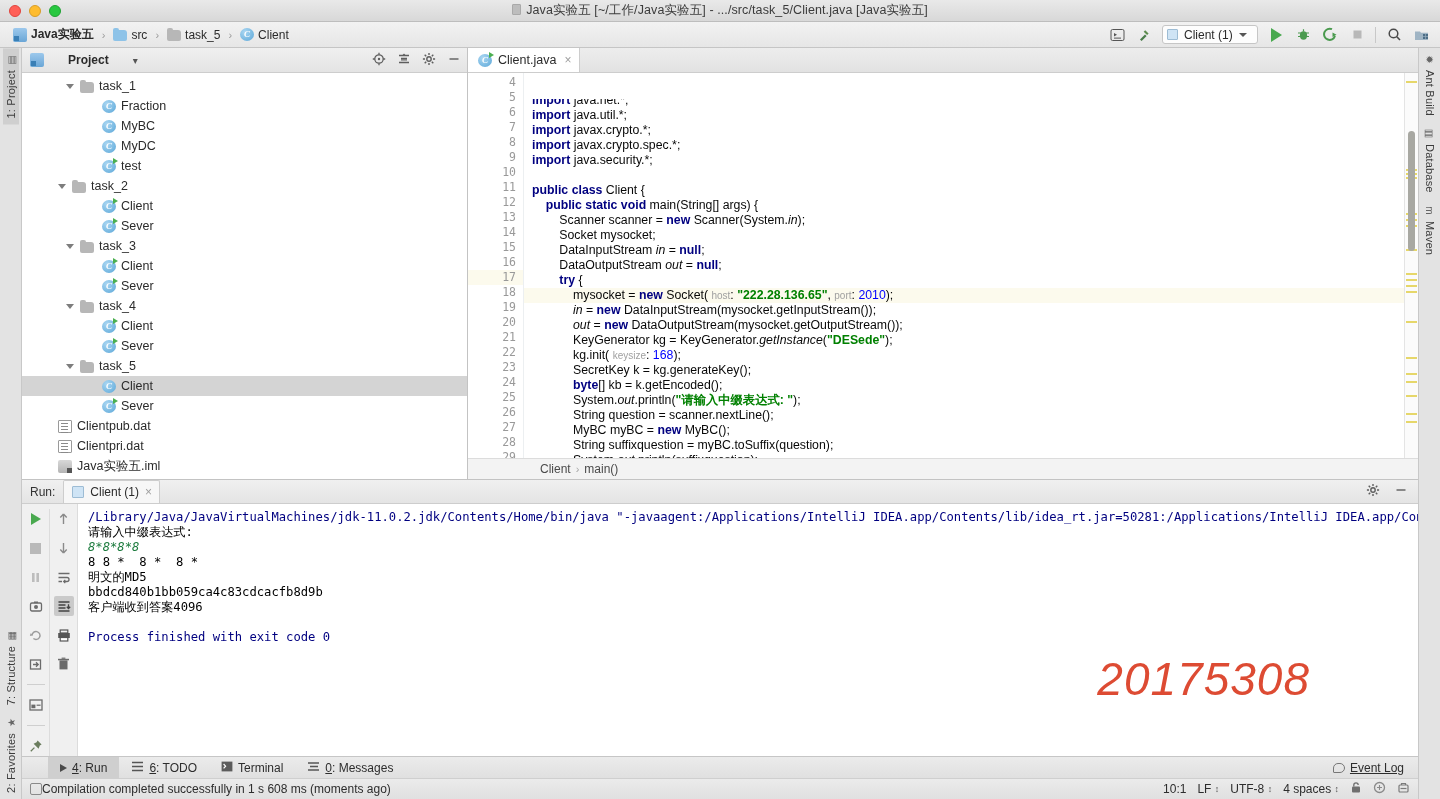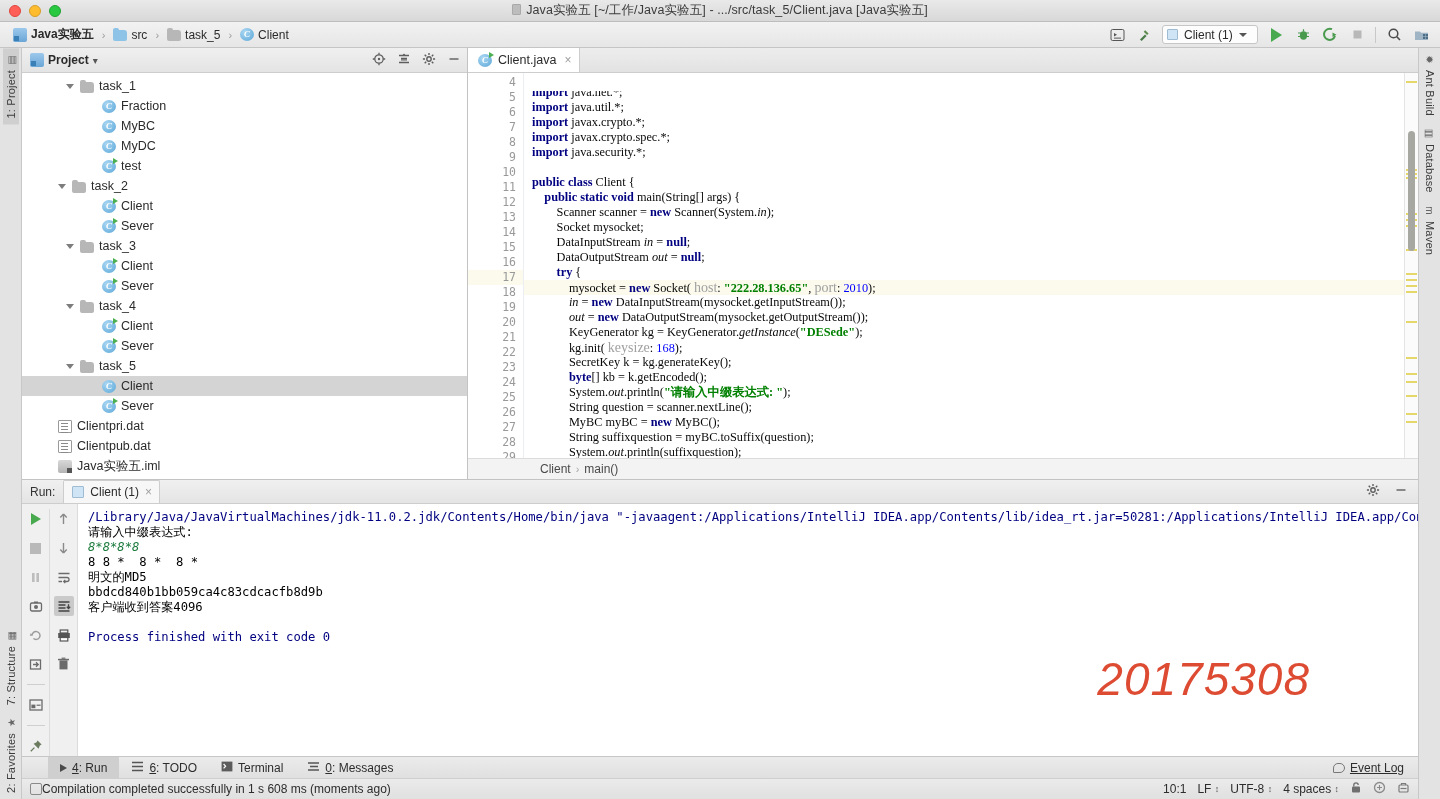--- a/index.html
+++ b/index.html
@@ -103,21 +103,21 @@
   .center { flex:1 1 auto; display:flex; flex-direction:column; min-width:0;}
   .upper { flex:0 0 432px; display:flex; min-height:0; border-bottom:1px solid #c3c3c3;}
 
   
   .project {
     width:446px; flex:0 0 446px; background:#fff; display:flex; flex-direction:column;
     border-right:1px solid #c3c3c3; min-height:0;
   }
   .panel-head {
     height:25px; flex:0 0 25px; background:linear-gradient(#f0f0f0,#e4e4e4);
-    border-bottom:1px solid #cdcdcd; display:flex; align-items:center; padding:0 6px 0 8px; gap:4px;
+    border-bottom:1px solid #cdcdcd; display:flex; align-items:center; padding:0 6px 0 8px; gap:24px;
   }
   .panel-head .ptitle{ font-size:12px; font-weight:bold; color:#2b2b2b;}
   .panel-head .tools{ margin-left:auto; display:flex; align-items:center; gap:11px;}
   .tree { flex:1 1 auto; overflow:hidden; padding-top:3px; background:#fff;}
   .row {
     height:20px; display:flex; align-items:center; gap:5px; font-size:12.5px;
     padding-right:6px; white-space:nowrap;
   }
   .row.sel{ background:#d4d4d4; }
   .arrow { width:9px;height:9px; position:relative; flex:0 0 9px;}
@@ -156,31 +156,31 @@
     text-align:right; padding-top:2px; position:relative;
   }
   .gline { height:15px; line-height:15px; padding-right:7px; position:relative;}
   .gline.hl { background:#fcfaed; }
   .gmark {
     position:absolute; right:-19px; top:3px; width:0;height:0;
     border-left:8px solid #3d9c41; border-top:5px solid transparent; border-bottom:5px solid transparent;
   }
   .code {
     flex:1 1 auto; position:relative; background:#fff;
-    font-family:Liberation Serif, serif; font-size:12.3px; line-height:15px;
-    padding-top:12px; white-space:pre; overflow:hidden; color:#080808;
+    font-family:Liberation Sans, sans-serif; font-size:12.3px; line-height:15px;
+    padding-top:20px; white-space:pre; overflow:hidden; color:#080808;
   }
   .cl { height:15px; line-height:15px; padding-left:8px;}
   .cl.hl { background:#fcfaed; }
   .kw { color:#000080; font-weight:bold; }
   .str { color:#008000; font-weight:bold; }
   .num { color:#0000ff; }
   .cmt { color:#808080; font-style:italic; }
   .it  { font-style:italic; }
-  .hint{ color:#a0a0a0; font-size:14px; }
+  .hint{ color:#a0a0a0; font-size:10px; }
   .stripe {
     width:14px; flex:0 0 14px; background:#fbfbfb; border-left:1px solid #e4e4e4; position:relative;
   }
   .stripe .mk{ position:absolute; left:1px; width:11px; height:2px; background:#e6d76a;}
   .stripe .thumb{ position:absolute; left:3px; width:7px; border-radius:4px; background:#a8a8a2;}
   .bread {
     height:21px; flex:0 0 21px; background:#f3f3f3; border-top:1px solid #dcdcdc;
     display:flex; align-items:center; gap:5px; padding-left:72px; font-size:12px; color:#4a4a4a;
   }
   .bread .sep{ color:#a7a7a7; font-size:11px;}
@@ -474,26 +474,26 @@
                 <span>Client</span>
               </div>
               <div class="row" style="padding-left: 66px;">
                 <span class="arrow"></span>
                 <span class="ico ico-class runnable">C</span>
                 <span>Sever</span>
               </div>
               <div class="row" style="padding-left: 22px;">
                 <span class="arrow"></span>
                 <span class="ico ico-dat"></span>
+                <span>Clientpub.dat</span>
+              </div>
+              <div class="row" style="padding-left: 22px;">
+                <span class="arrow"></span>
+                <span class="ico ico-dat"></span>
                 <span>Clientpri.dat</span>
-              </div>
-              <div class="row" style="padding-left: 22px;">
-                <span class="arrow"></span>
-                <span class="ico ico-dat"></span>
-                <span>Clientpub.dat</span>
               </div>
               <div class="row" style="padding-left: 22px;">
                 <span class="arrow"></span>
                 <span class="ico ico-iml"></span>
                 <span>Java实验五.iml</span>
               </div>
             </div>
         </div>
 
         <div class="editor">

